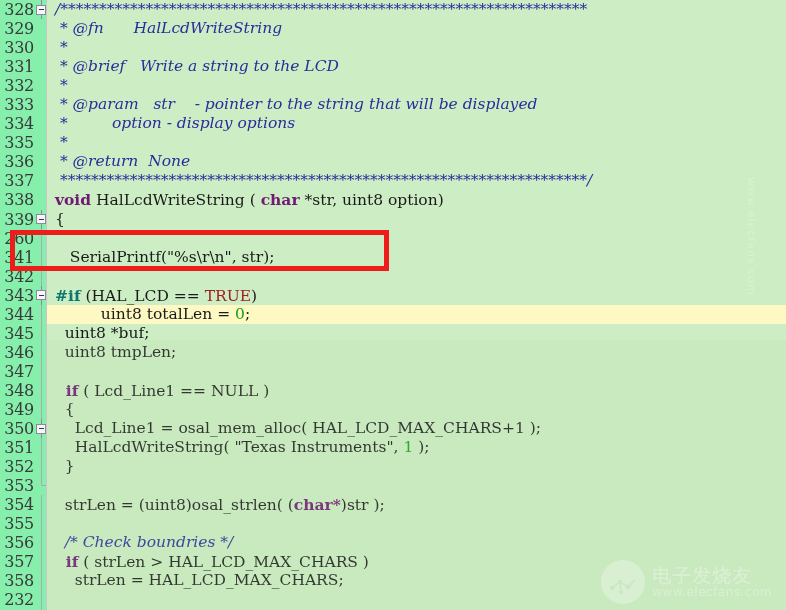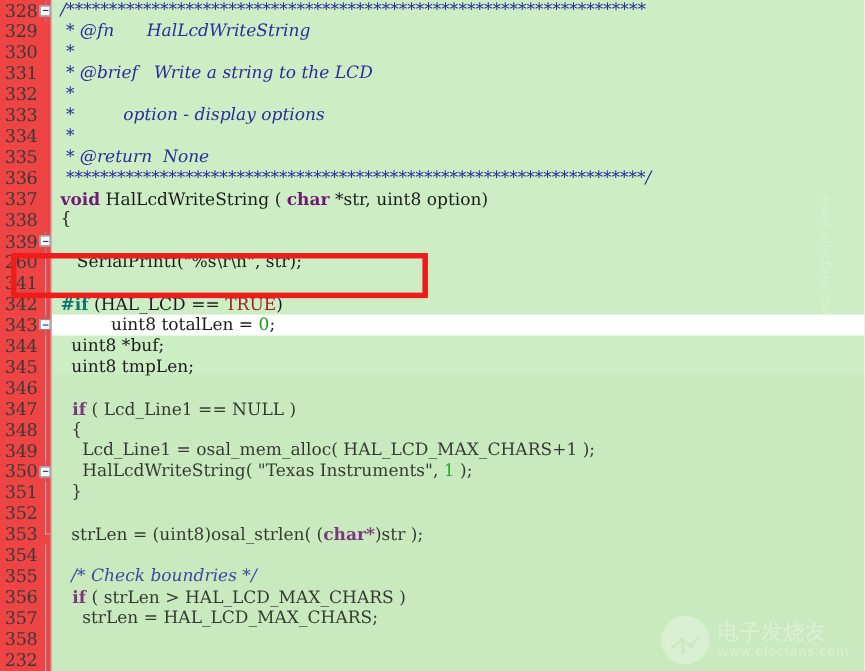--- a/index.html
+++ b/index.html
@@ -16,21 +16,21 @@
     font-family: "DejaVu Serif", "Liberation Serif", serif;
     user-select: none;
   }
 
   
   #gutter {
     position: absolute;
     left: 0; top: 0;
     width: 46px;
     height: 610px;
-    background: #ef4444;
+    background: #86efac;
     border-right: 1px solid #c8c8c8;
     z-index: 3;
   }
   #gutter-numbers {
     position: absolute;
     left: 0; top: 0;
     width: 46px;
   }
   .gutter-row {
     height: 19.06px;
@@ -118,21 +118,21 @@
     white-space: pre;
     font-family: "DejaVu Serif", "Liberation Serif", serif;
     font-size: 15.5px;
     color: #1a1a1a;
     padding-left: 8px;
     box-sizing: border-box;
     position: relative;
     letter-spacing: 0px;
   }
   .code-row.current-line {
-    background: #ffffff;
+    background: #fef9c3;
     padding-left: 44px;
   }
 
   
   .tk-comment  { color: #2b2b9c; font-style: italic; }
   .tk-kw       { color: #701a75; font-weight: bold; }
   .tk-pre      { color: #0f766e; font-weight: bold; }
   .tk-const    { color: #a02020; }
   .tk-num      { color: #12a012; }
   .tk-str      { color: #1a1a1a; }
@@ -223,20 +223,21 @@
 <body>
 
 <div id="editor-window">
 
   <div id="code-area">
       <div class="code-row"><span class="tk-comment">/********************************************************************</span></div>
       <div class="code-row"><span class="tk-comment"> * @fn      HalLcdWriteString</span></div>
       <div class="code-row"><span class="tk-comment"> *</span></div>
       <div class="code-row"><span class="tk-comment"> * @brief   Write a string to the LCD</span></div>
       <div class="code-row"><span class="tk-comment"> *</span></div>
+      <div class="code-row"><span class="tk-comment"> * @param   str    - pointer to the string that will be displayed</span></div>
       <div class="code-row"><span class="tk-comment"> *         option - display options</span></div>
       <div class="code-row"><span class="tk-comment"> *</span></div>
       <div class="code-row"><span class="tk-comment"> * @return  None</span></div>
       <div class="code-row"><span class="tk-comment"> ********************************************************************/</span></div>
       <div class="code-row"><span class="tk-kw">void</span><span class="tk-plain"> HalLcdWriteString ( </span><span class="tk-kw">char</span><span class="tk-plain"> *str, uint8 option)</span></div>
       <div class="code-row"><span class="tk-plain">{</span></div>
       <div class="code-row"><span class="tk-plain"></span></div>
       <div class="code-row"><span class="tk-plain">   SerialPrintf(</span><span class="tk-str">"%s\r\n"</span><span class="tk-plain">, str);</span></div>
       <div class="code-row"><span class="tk-plain"></span></div>
       <div class="code-row"><span class="tk-pre">#if</span><span class="tk-plain"> (</span><span class="tk-macro">HAL_LCD</span><span class="tk-plain"> == </span><span class="tk-const">TRUE</span><span class="tk-plain">)</span></div>

